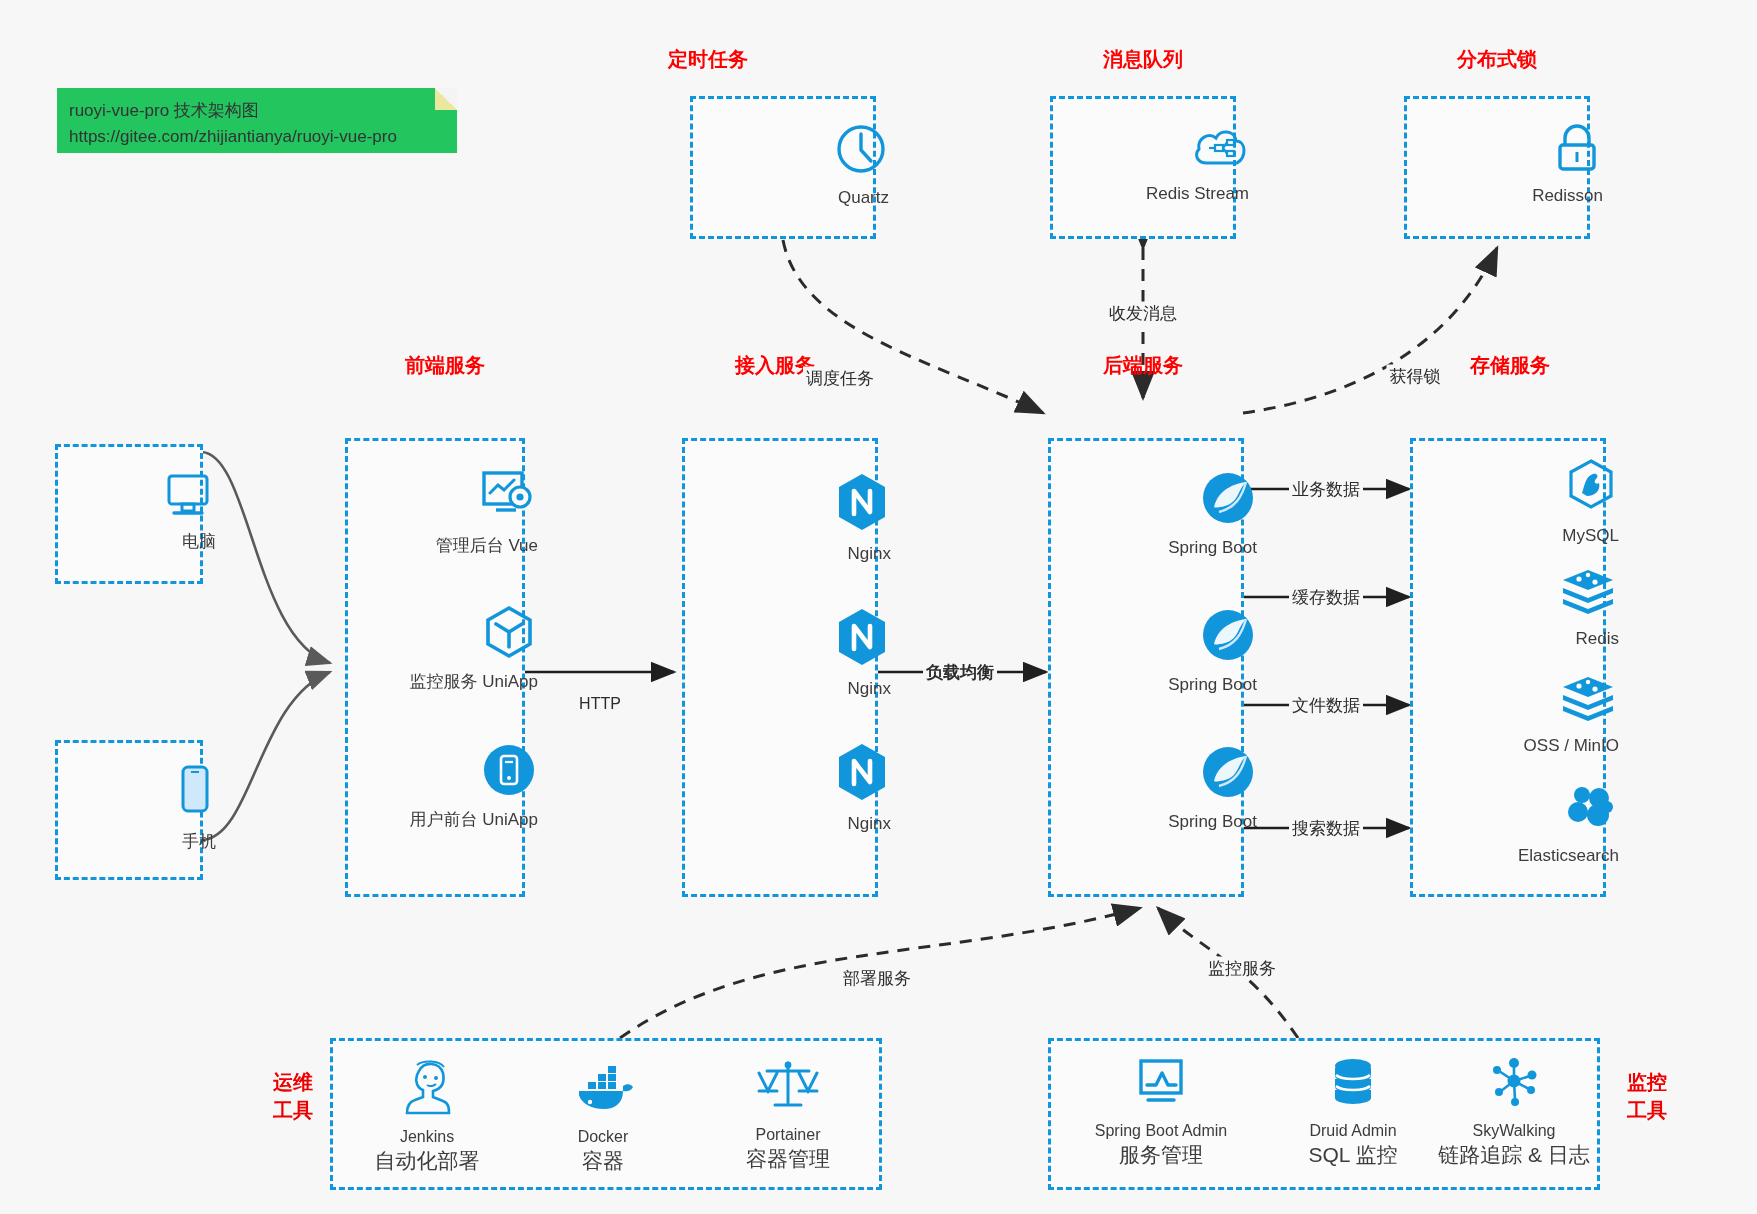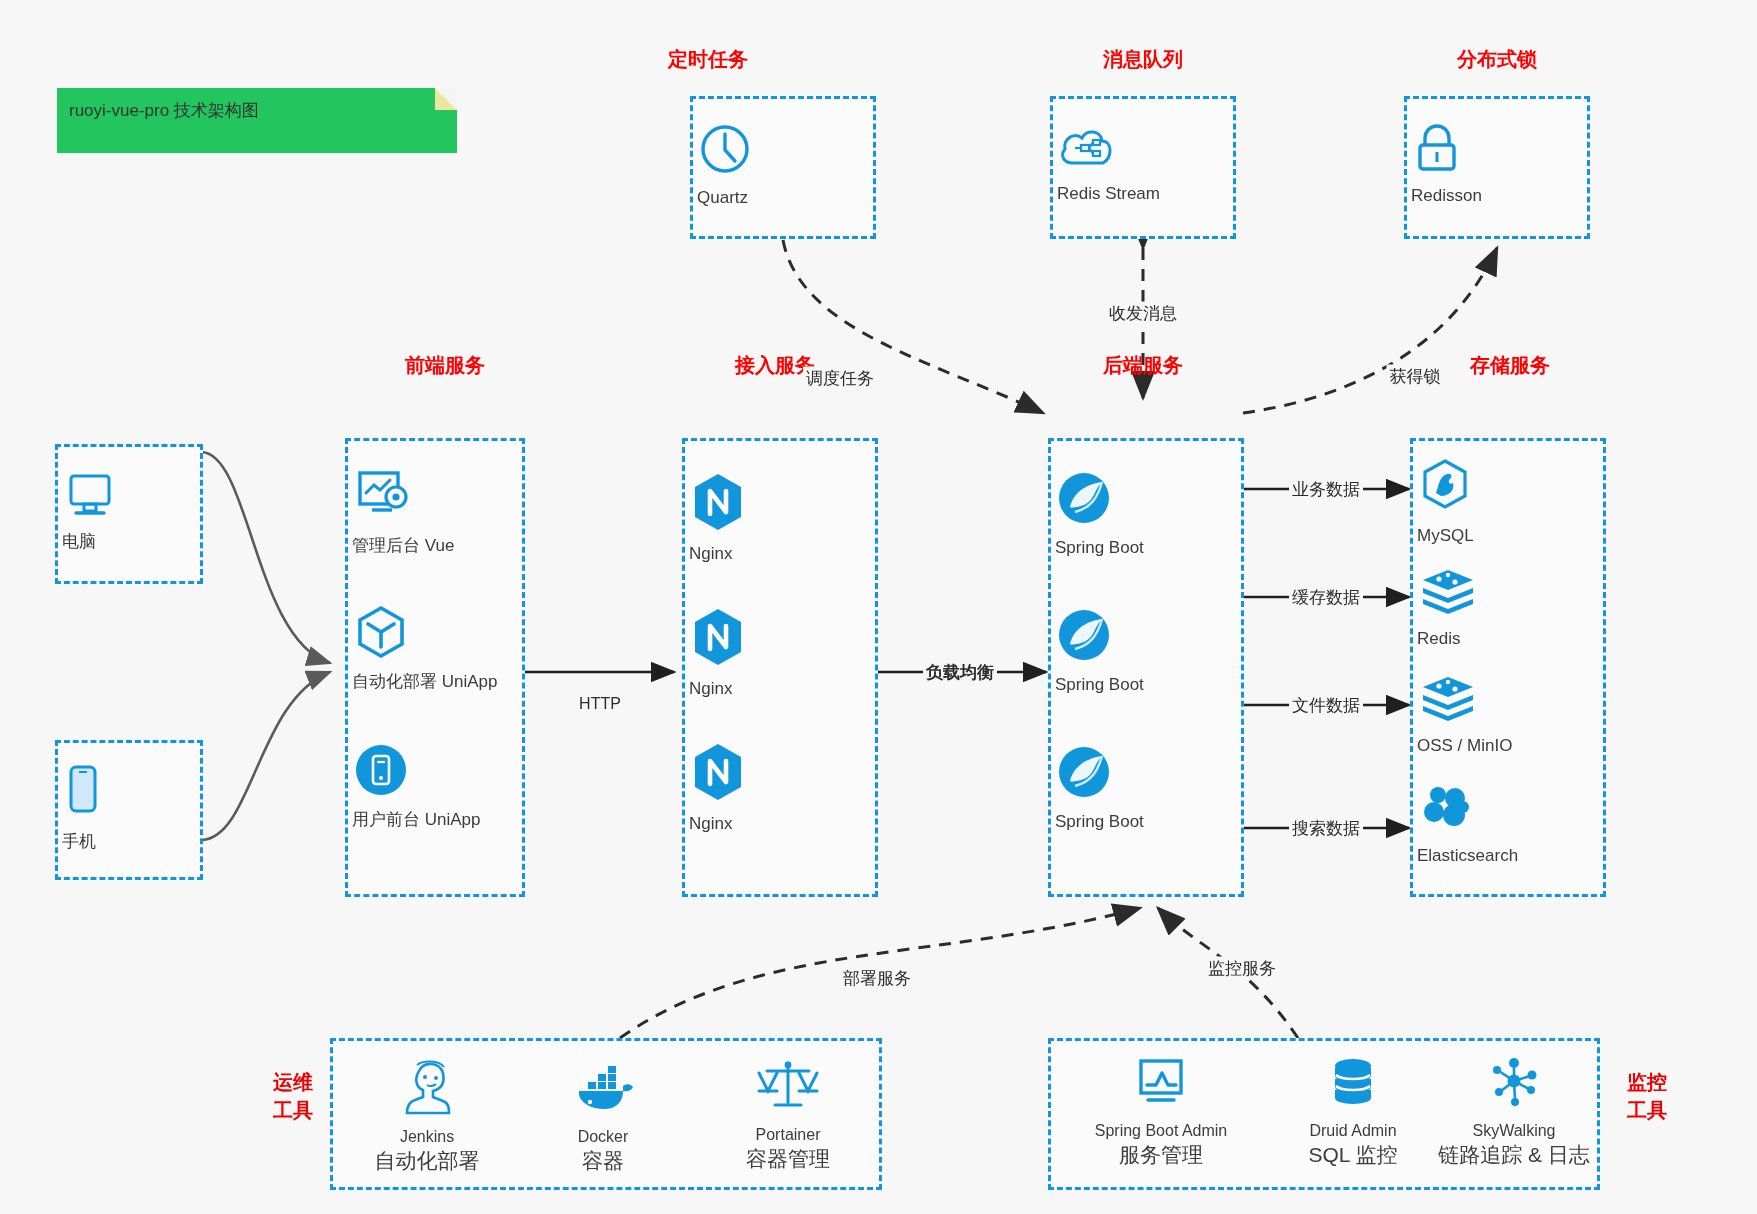--- a/index.html
+++ b/index.html
@@ -39,21 +39,21 @@
   
   .box{
     position:absolute;
     border:3px dashed #1296db;
     background:#fbfbfb;
     box-sizing:border-box;
   }
 
   
   .node{
-    position:absolute;width:100%;left:4px;text-align:left;
+    position:absolute;width:100%;left:16px;text-align:right;
   }
   .node .ico{display:block;margin:0 auto 6px;}
   .node .lbl{
     font-size:17px;color:#3c3c3c;line-height:22px;white-space:nowrap;
   }
 
   .hnode{position:absolute;text-align:center;}
   .hnode .ico{display:block;margin:0 auto 4px;}
   .hnode .lbl{font-size:16px;color:#3c3c3c;line-height:24px;white-space:nowrap;}
   .hnode .lbl2{font-size:21px;color:#3c3c3c;line-height:24px;white-space:nowrap;}
@@ -103,20 +103,21 @@
     <path d="M1243,413 C1350,398 1450,350 1497,248" fill="none" stroke="#2b2b2b" stroke-width="3" stroke-dasharray="12 9" marker-end="url(#ahd)"></path>
 
     <path d="M620,1038 C760,940 940,962 1140,908" fill="none" stroke="#2b2b2b" stroke-width="3" stroke-dasharray="12 9" marker-end="url(#ahd)"></path>
 
     <path d="M1298,1038 C1245,960 1200,950 1158,908" fill="none" stroke="#2b2b2b" stroke-width="3" stroke-dasharray="12 9" marker-end="url(#ahd)"></path>
   </svg>
 
   <div class="note">
     <div class="fold"></div>
     <div class="note-line">ruoyi-vue-pro 技术架构图</div>
+    <div class="note-line">https://gitee.com/zhijiantianya/ruoyi-vue-pro</div>
   </div>
 
   <div class="gtitle" style="left:628px;top:46px;width:160px;">定时任务</div>
   <div class="box" style="left:690px;top:96px;width:186px;height:143px;">
     <div class="node" style="top:22px;">
       <span class="ico">
         <svg width="56" height="56" viewBox="0 0 56 56">
             <circle cx="28" cy="28" r="22" fill="none" stroke="#1296db" stroke-width="3.4"></circle>
             <path d="M28 13 L28 29 L38 40" fill="none" stroke="#1296db" stroke-width="3.4" stroke-linecap="round"></path>
           </svg>
@@ -195,21 +196,21 @@
       </span>
       <span class="lbl">管理后台 Vue</span>
     </div>
     <div class="node" style="top:162px;">
       <span class="ico">
         <svg width="58" height="58" viewBox="0 0 58 58">
           <path d="M29 5 L50 17 L50 41 L29 53 L8 41 L8 17 Z" fill="none" stroke="#1296db" stroke-width="3.6"></path>
           <path d="M29 29 L29 44 M29 29 L16 21 M29 29 L42 21" fill="none" stroke="#1296db" stroke-width="3.6" stroke-linecap="round"></path>
         </svg>
       </span>
-      <span class="lbl">自动化部署 UniApp</span>
+      <span class="lbl">监控服务 UniApp</span>
     </div>
     <div class="node" style="top:300px;">
       <span class="ico">
         <svg width="58" height="58" viewBox="0 0 58 58">
           <circle cx="29" cy="29" r="25" fill="#1296db"></circle>
           <rect x="21" y="15" width="16" height="28" rx="3" fill="none" stroke="#ffffff" stroke-width="2.6"></rect>
           <line x1="25" y1="21" x2="33" y2="21" stroke="#ffffff" stroke-width="2.2"></line>
           <circle cx="29" cy="37" r="2" fill="#ffffff"></circle>
         </svg>
       </span>

